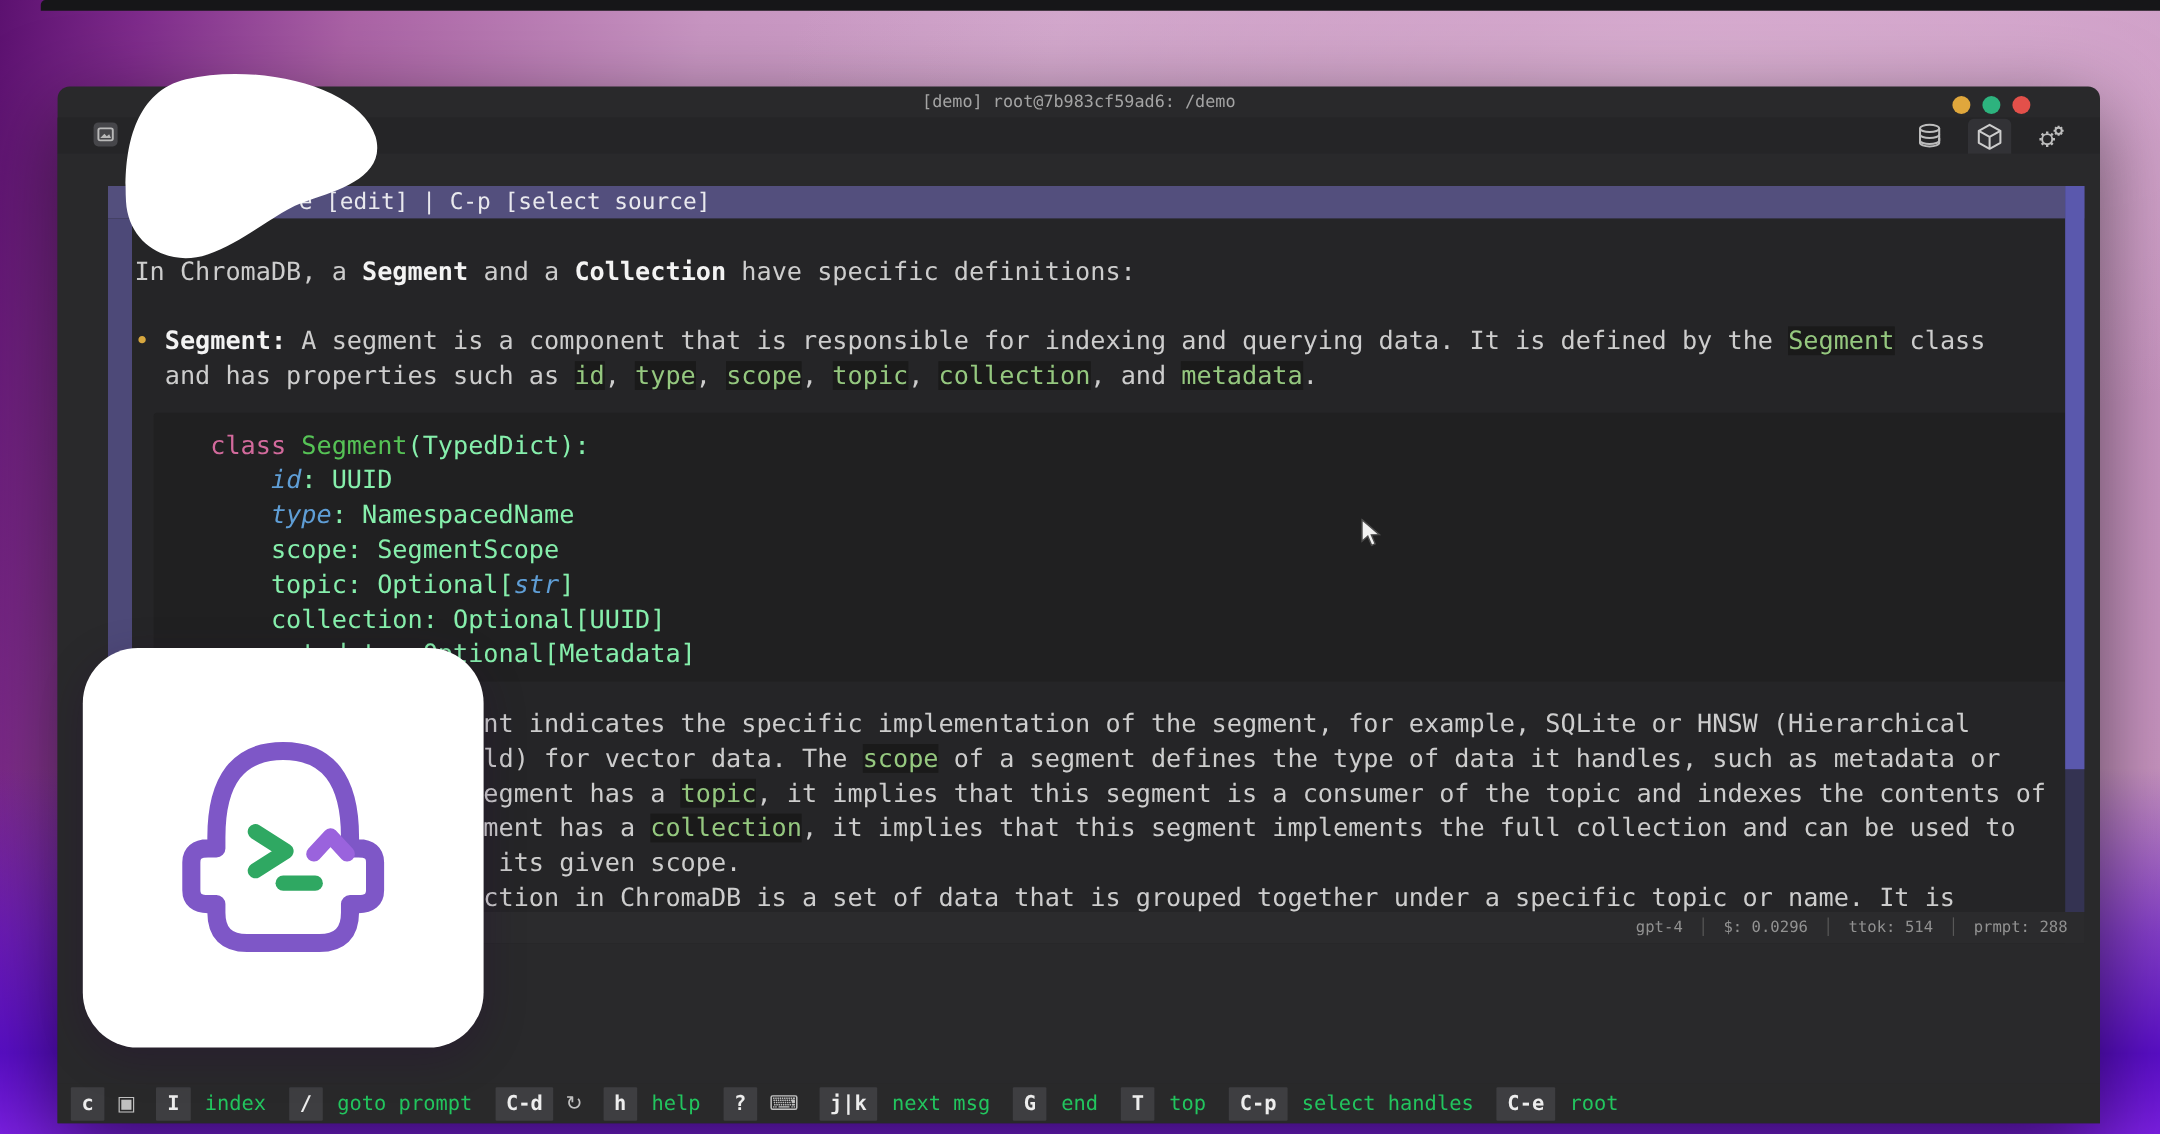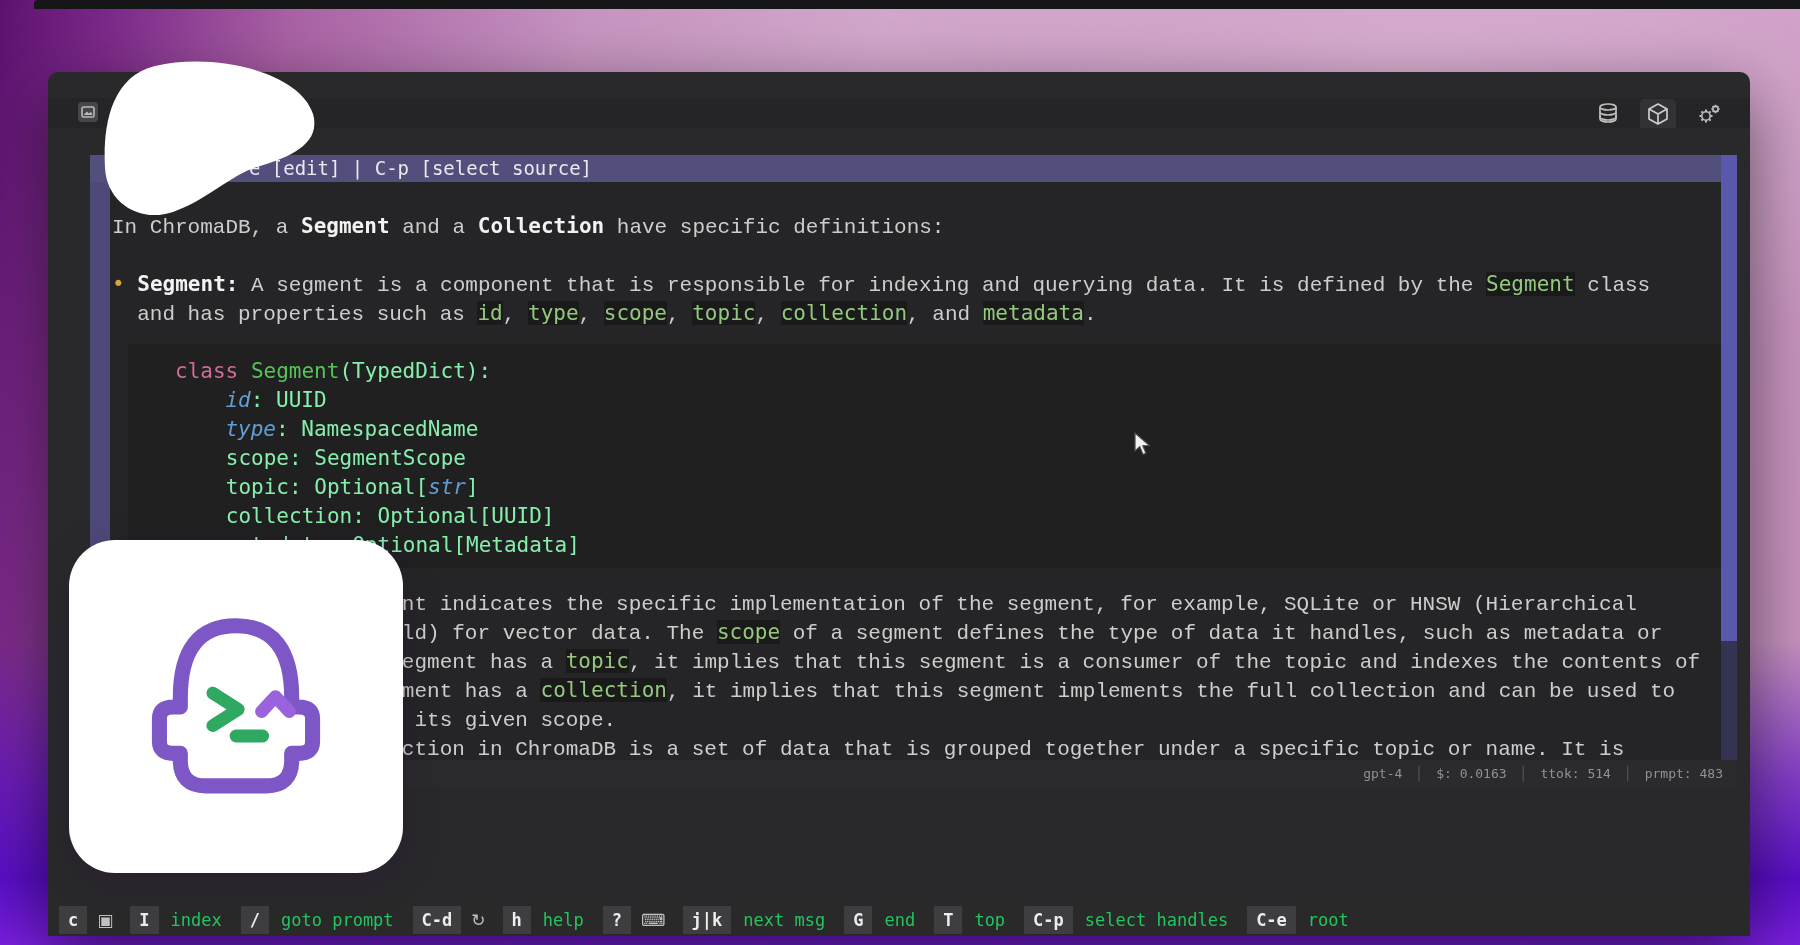--- a/index.html
+++ b/index.html
@@ -30,21 +30,21 @@
 
   .content-bg { position:absolute; left:0; top:56px; width:1702px; height:775px; background:#29292b; }
   .panel-bg { position:absolute; left:62px; top:83px; width:1611px; height:631px; background:#252527; }
   .msg-header { position:absolute; left:42px; top:83px; width:1647px; height:27px; background:#534f7d;
     color:#e9e9ee; font-size:19px; line-height:27px; padding-left:136px; white-space:pre; }
   .msg-leftbar { position:absolute; left:42px; top:110px; width:20px; height:578px; background:#4d4978; }
   .code-bg { position:absolute; left:80px; top:272px; width:1609px; height:224px; background:#202021; border-radius:3px; }
   .msg-lines { position:absolute; left:64px; top:140px; width:1625px; font-size:21px; line-height:29px;
     white-space:pre; overflow:hidden; }
   .msg-lines .ln { height:29px; }
-  .sg-p  { color:#cdcdcd;font-family:Liberation Mono, monospace; }
+  .sg-p  { color:#cdcdcd; }
   .sg-b  { color:#f3f3f3; font-weight:bold; }
   .sg-y  { color:#d7a73f; }
   .sg-c  { color:#95c87f; background:#1a1a1a; }
   .sg-kw { color:#d26a9c; }
   .sg-cls{ color:#56c356; }
   .sg-cd { color:#86efac; }
   .sg-it { color:#5f9ed6; font-style:italic; }
 
   .scroll-track { position:absolute; left:1673px; top:83px; width:16px; height:605px; background:#343352; }
   .scroll-thumb { position:absolute; left:0; top:0; width:16px; height:486px; background:#5a58ad; }
@@ -69,20 +69,28 @@
   .cursor { position:absolute; left:1133px; top:432px; z-index:6; }
 </style>
 </head>
 <body>
 
 <div class="screen">
   <div class="desktop-bottom"></div>
   <div class="top-strip"></div>
 
   <div class="window">
+    <div class="titlebar">
+      <div class="title-text">[demo] root@7b983cf59ad6: /demo</div>
+      <div class="lights">
+        <div class="light" style="background: rgb(224, 167, 60);"></div>
+        <div class="light" style="background: rgb(45, 179, 126);"></div>
+        <div class="light" style="background: rgb(227, 80, 74);"></div>
+      </div>
+    </div>
 
     <div class="toolbar">
       <div class="tool-left">
         <svg width="22" height="22" viewBox="0 0 22 22">
           <rect x="1" y="1" width="20" height="20" rx="4" fill="#46464a"></rect>
           <rect x="5" y="6" width="12" height="10" rx="1.5" fill="none" stroke="#b9b9b9" stroke-width="1.6"></rect>
           <path d="M6.5 14 L10 10.5 L12 12.5 L14 10.8 L15.5 14 Z" fill="#b9b9b9"></path>
         </svg>
       </div>
       <div class="tool-right">
@@ -122,25 +130,25 @@
     <div class="code-bg"></div>
     <div class="msg-lines" id="msg-lines"><div class="ln"><span class="sg-p">In ChromaDB, a </span><span class="sg-b">Segment</span><span class="sg-p"> and a </span><span class="sg-b">Collection</span><span class="sg-p"> have specific definitions:</span></div><div class="ln"></div><div class="ln"><span class="sg-y">• </span><span class="sg-b">Segment:</span><span class="sg-p"> A segment is a component that is responsible for indexing and querying data. It is defined by the </span><span class="sg-c">Segment</span><span class="sg-p"> class</span></div><div class="ln"><span class="sg-p">  and has properties such as </span><span class="sg-c">id</span><span class="sg-p">, </span><span class="sg-c">type</span><span class="sg-p">, </span><span class="sg-c">scope</span><span class="sg-p">, </span><span class="sg-c">topic</span><span class="sg-p">, </span><span class="sg-c">collection</span><span class="sg-p">, and </span><span class="sg-c">metadata</span><span class="sg-p">.</span></div><div class="ln"></div><div class="ln"><span class="sg-p">     </span><span class="sg-kw">class </span><span class="sg-cls">Segment</span><span class="sg-cd">(TypedDict):</span></div><div class="ln"><span class="sg-p">         </span><span class="sg-it">id</span><span class="sg-cd">: UUID</span></div><div class="ln"><span class="sg-p">         </span><span class="sg-it">type</span><span class="sg-cd">: NamespacedName</span></div><div class="ln"><span class="sg-cd">         scope: SegmentScope</span></div><div class="ln"><span class="sg-cd">         topic: Optional[</span><span class="sg-it">str</span><span class="sg-cd">]</span></div><div class="ln"><span class="sg-cd">         collection: Optional[UUID]</span></div><div class="ln"><span class="sg-cd">         metadata: Optional[Metadata]</span></div><div class="ln"></div><div class="ln"><span class="sg-p">                       nt indicates the specific implementation of the segment, for example, SQLite or HNSW (Hierarchical</span></div><div class="ln"><span class="sg-p">                       ld) for vector data. The </span><span class="sg-c">scope</span><span class="sg-p"> of a segment defines the type of data it handles, such as metadata or</span></div><div class="ln"><span class="sg-p">                       egment has a </span><span class="sg-c">topic</span><span class="sg-p">, it implies that this segment is a consumer of the topic and indexes the contents of</span></div><div class="ln"><span class="sg-p">                       ment has a </span><span class="sg-c">collection</span><span class="sg-p">, it implies that this segment implements the full collection and can be used to</span></div><div class="ln"><span class="sg-p">                        its given scope.</span></div><div class="ln"><span class="sg-p">                       ction in ChromaDB is a set of data that is grouped together under a specific topic or name. It is</span></div></div>
 
     <div class="scroll-track">
       <div class="scroll-thumb"></div>
     </div>
 
     <div class="status-bar" id="status-bar">
         <span>gpt-4</span>
         <span class="sep">│</span>
-        <span>$: 0.0163</span>
+        <span>$: 0.0296</span>
         <span class="sep">│</span>
         <span>ttok: 514</span>
         <span class="sep">│</span>
-        <span>prmpt: 483</span>
+        <span>prmpt: 288</span>
       </div>
     <div class="app-footer" id="app-footer">
         <span class="f-key">c</span>
         <span class="f-icon">▣</span>
         <span class="f-key">I</span>
         <span class="f-label">index</span>
         <span class="f-key">/</span>
         <span class="f-label">goto prompt</span>
         <span class="f-key">C-d</span>
         <span class="f-icon">↻</span>

